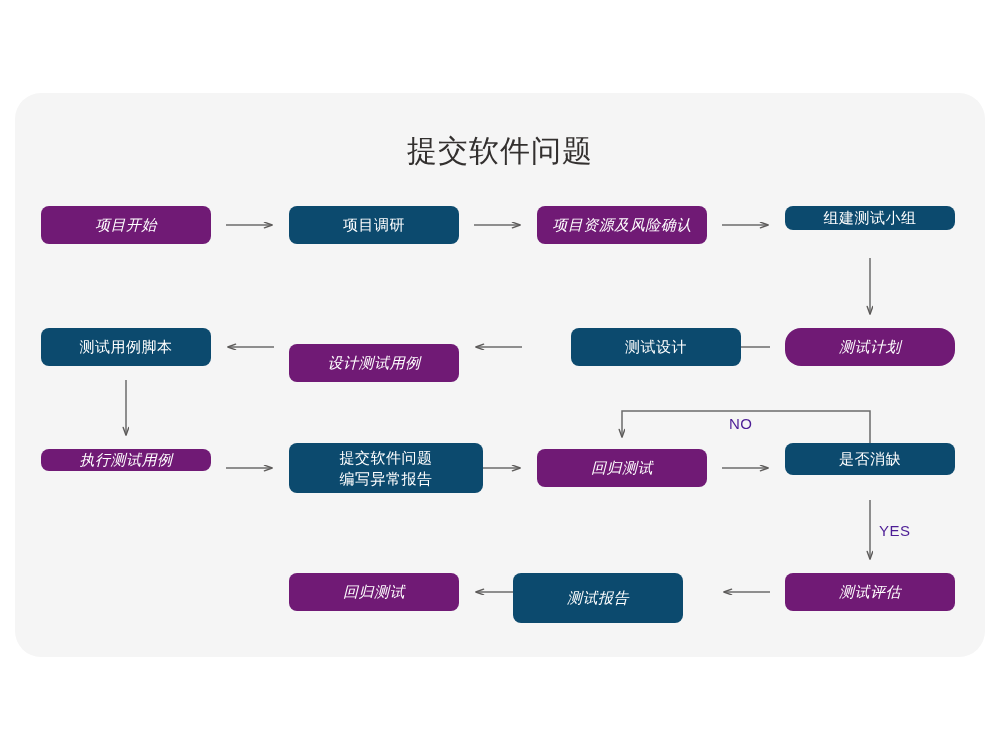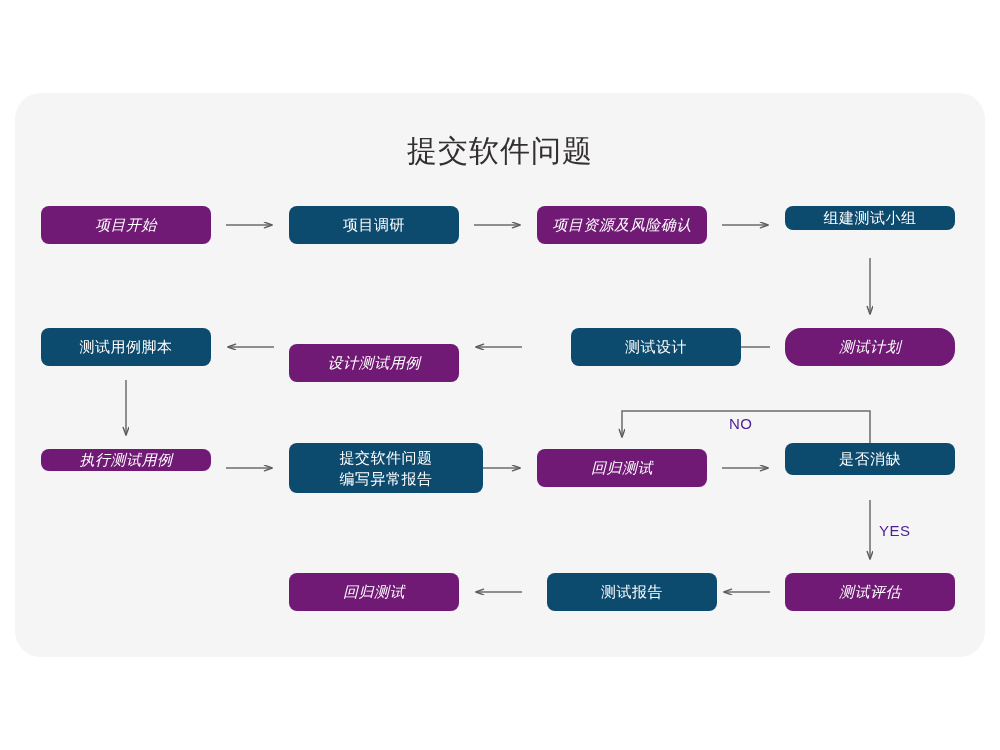--- a/index.html
+++ b/index.html
@@ -124,17 +124,17 @@
       <div class="node purple" style="left: 785px; top: 328px; width: 170px; height: 38px; border-radius: 16px;">测试计划</div>
       <div class="node gray" style="left: 537px; top: 328px; width: 170px; height: 38px; margin-left: 34px;">测试设计</div>
       <div class="node purple" style="left: 289px; top: 344px; width: 170px; height: 38px;">设计测试用例</div>
       <div class="node gray" style="left: 41px; top: 328px; width: 170px; height: 38px;">测试用例脚本</div>
       <div class="node purple" style="left: 41px; top: 449px; width: 170px; height: 22px;">执行测试用例</div>
       <div class="node gray" style="left: 289px; top: 443px; width: 194px; height: 50px;">提交软件问题
 编写异常报告</div>
       <div class="node purple" style="left: 537px; top: 449px; width: 170px; height: 38px;">回归测试</div>
       <div class="node gray" style="left: 785px; top: 443px; width: 170px; height: 32px; text-align: center;">是否消缺</div>
       <div class="node purple" style="left: 785px; top: 573px; width: 170px; height: 38px;">测试评估</div>
-      <div class="node gray" style="left: 547px; top: 573px; width: 170px; height: 38px;">测试报告</div>
+      <div class="node gray" style="left: 513px; top: 573px; width: 170px; height: 50px; font-style: italic;">测试报告</div>
       <div class="node purple" style="left: 289px; top: 573px; width: 170px; height: 38px;">回归测试</div>
     </div>
 
 </div>
 
 </body></html>

